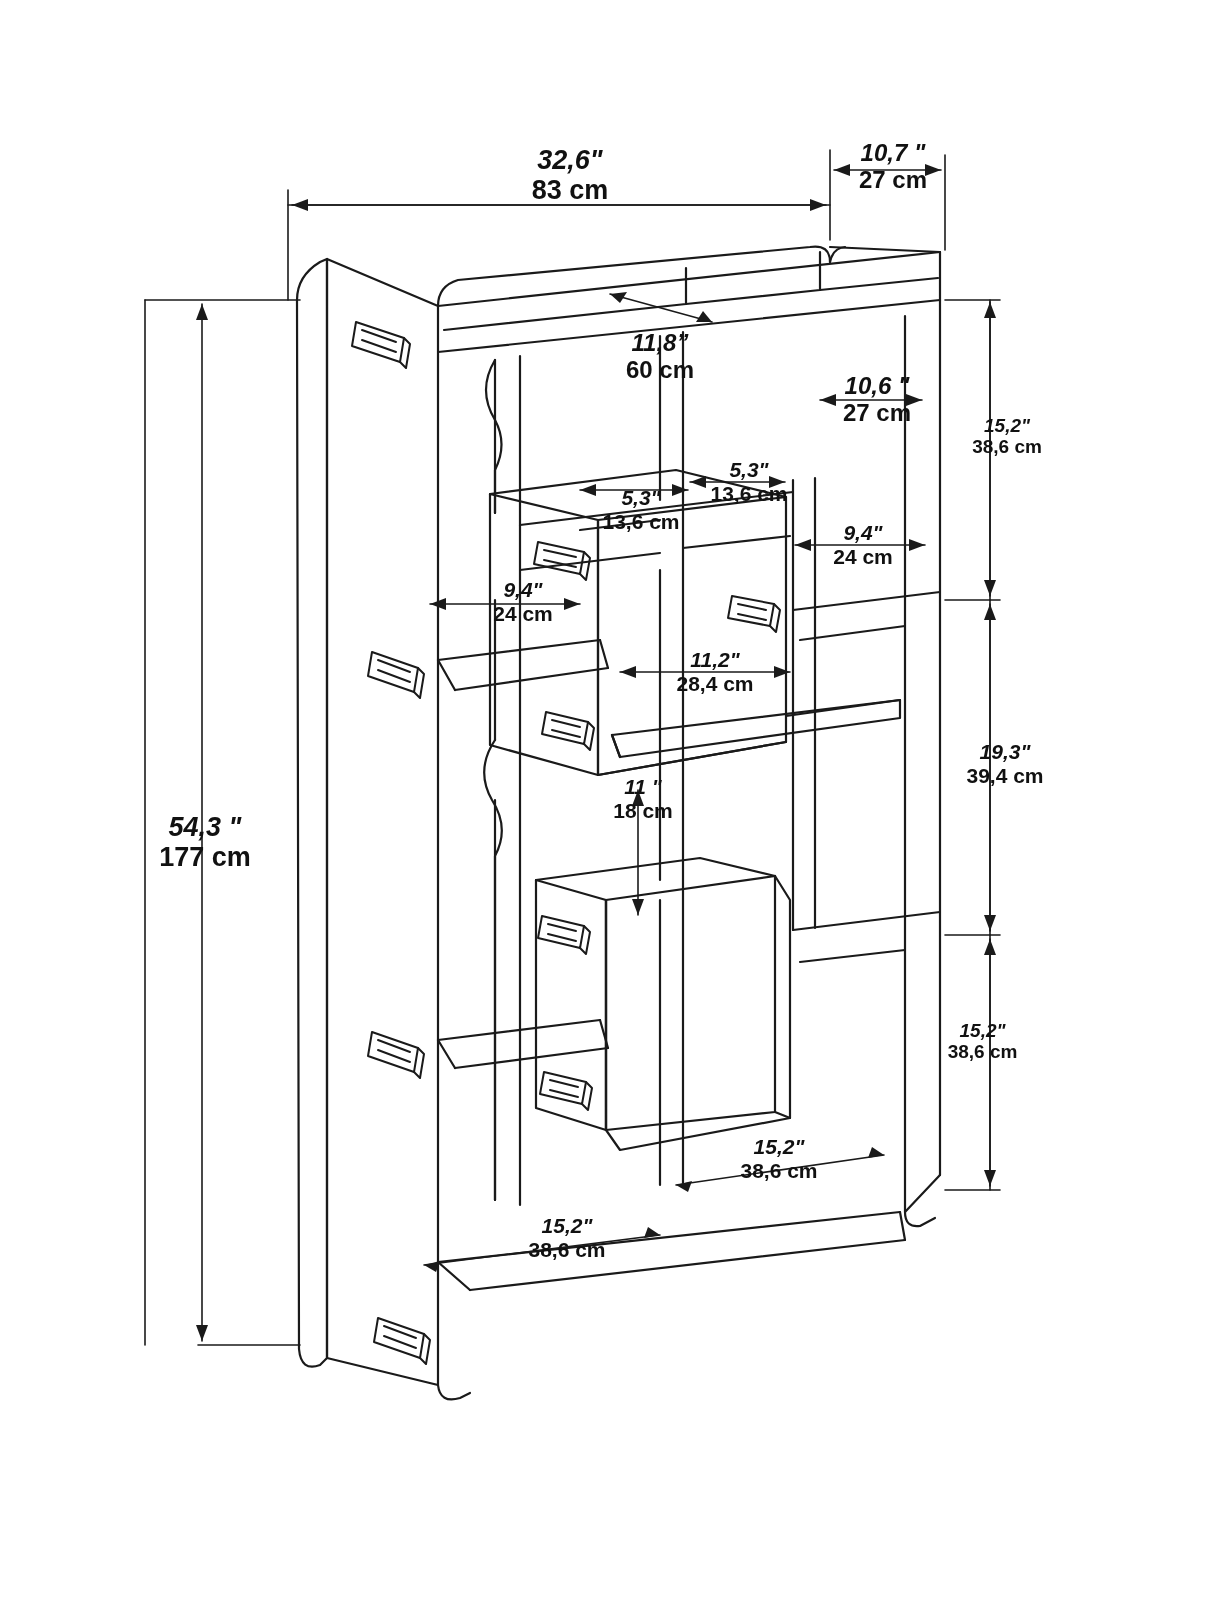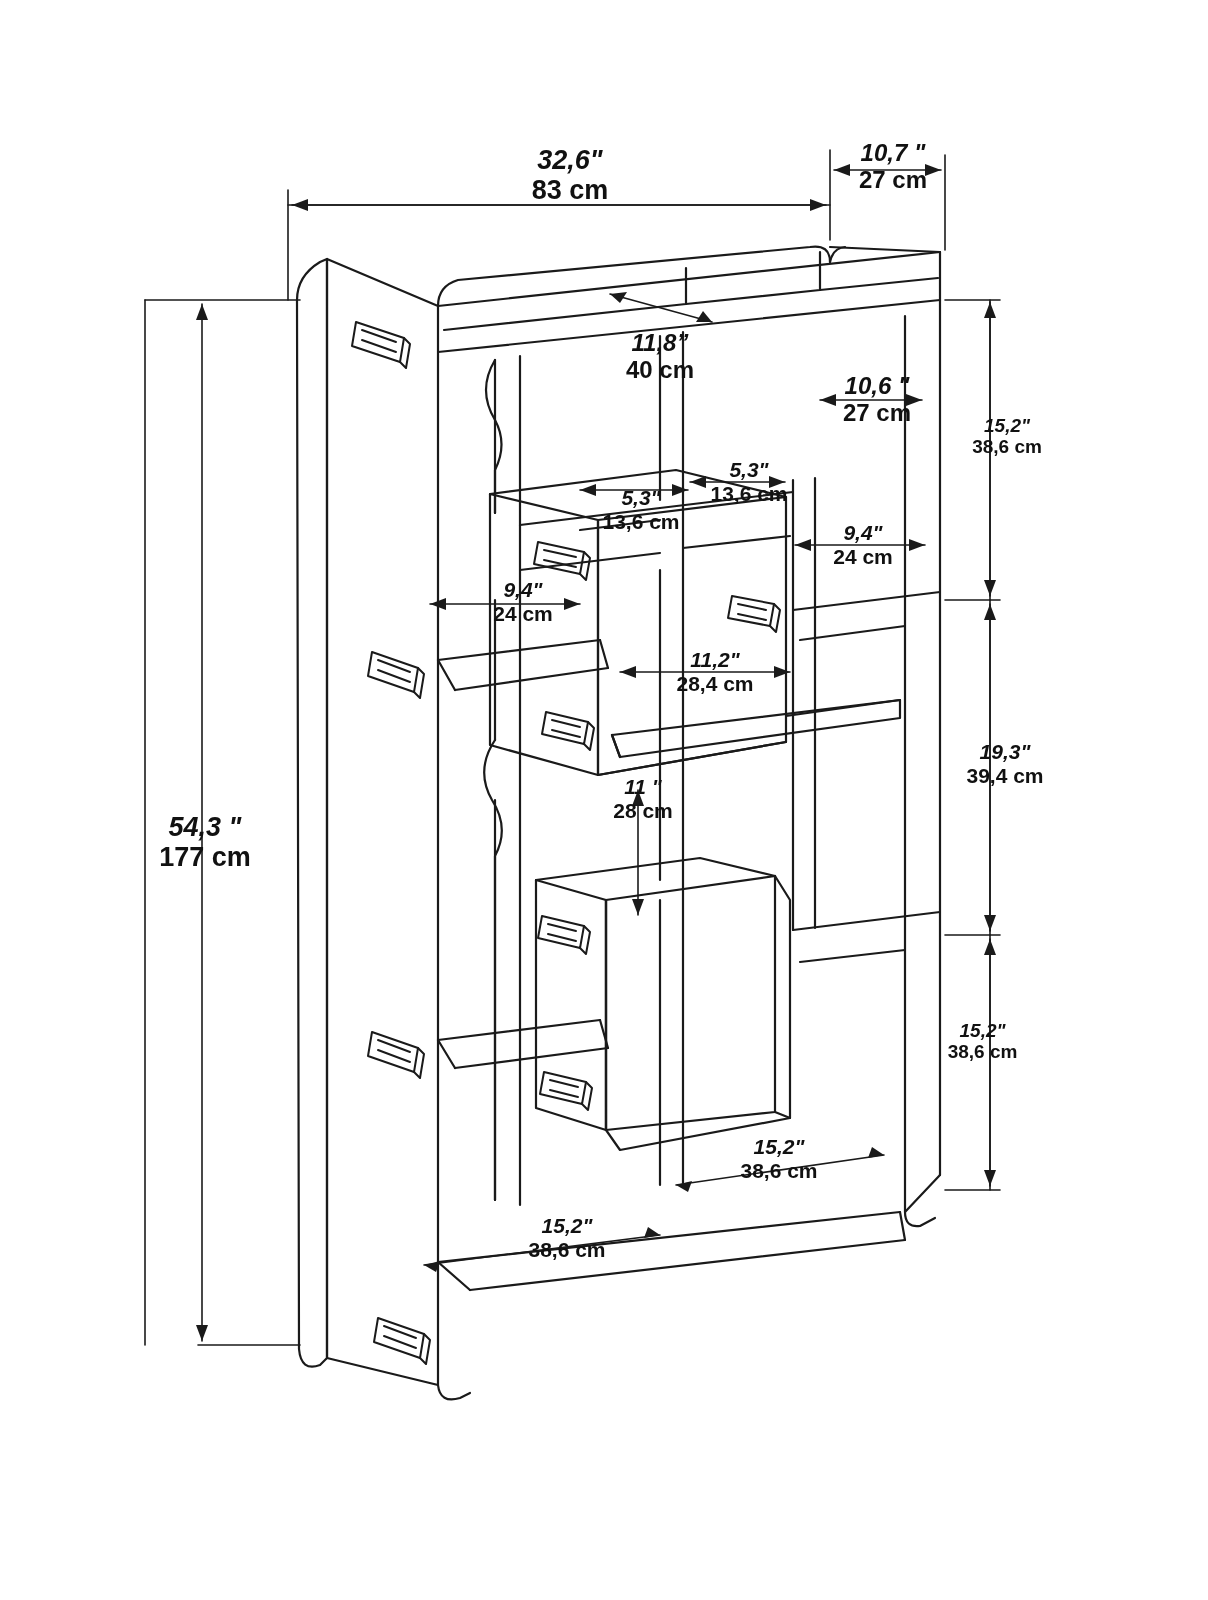--- a/index.html
+++ b/index.html
@@ -285,21 +285,21 @@
     <span class="cm">83 cm</span>
   </div>
 
   <div class="dim-label size-lg" style="left:833px; top:140px; width:120px;">
     <span class="inch">10,7 "</span>
     <span class="cm">27 cm</span>
   </div>
 
   <div class="dim-label size-lg" style="left:600px; top:282px; width:120px;margin-top:48px;">
     <span class="inch">11,8”</span>
-    <span class="cm">40 cm</span>
+    <span class="cm">60 cm</span>
   </div>
 
   <div class="dim-label size-lg" style="left:818px; top:373px; width:118px;">
     <span class="inch">10,6 "</span>
     <span class="cm">27 cm</span>
   </div>
 
   <div class="dim-label size-sm" style="left:957px; top:415px; width:100px;">
     <span class="inch">15,2"</span>
     <span class="cm">38,6 cm</span>
@@ -340,21 +340,21 @@
     <span class="cm">24 cm</span>
   </div>
 
   <div class="dim-label size-md" style="left:650px; top:648px; width:130px;">
     <span class="inch">11,2"</span>
     <span class="cm">28,4 cm</span>
   </div>
 
   <div class="dim-label size-md" style="left:588px; top:775px; width:110px;">
     <span class="inch">11 "</span>
-    <span class="cm">28 cm</span>
+    <span class="cm">18 cm</span>
   </div>
 
   <div class="dim-label size-md" style="left:714px; top:1135px; width:130px;">
     <span class="inch">15,2"</span>
     <span class="cm">38,6 cm</span>
   </div>
 
   <div class="dim-label size-md" style="left:502px; top:1214px; width:130px;">
     <span class="inch">15,2"</span>
     <span class="cm">38,6 cm</span>

